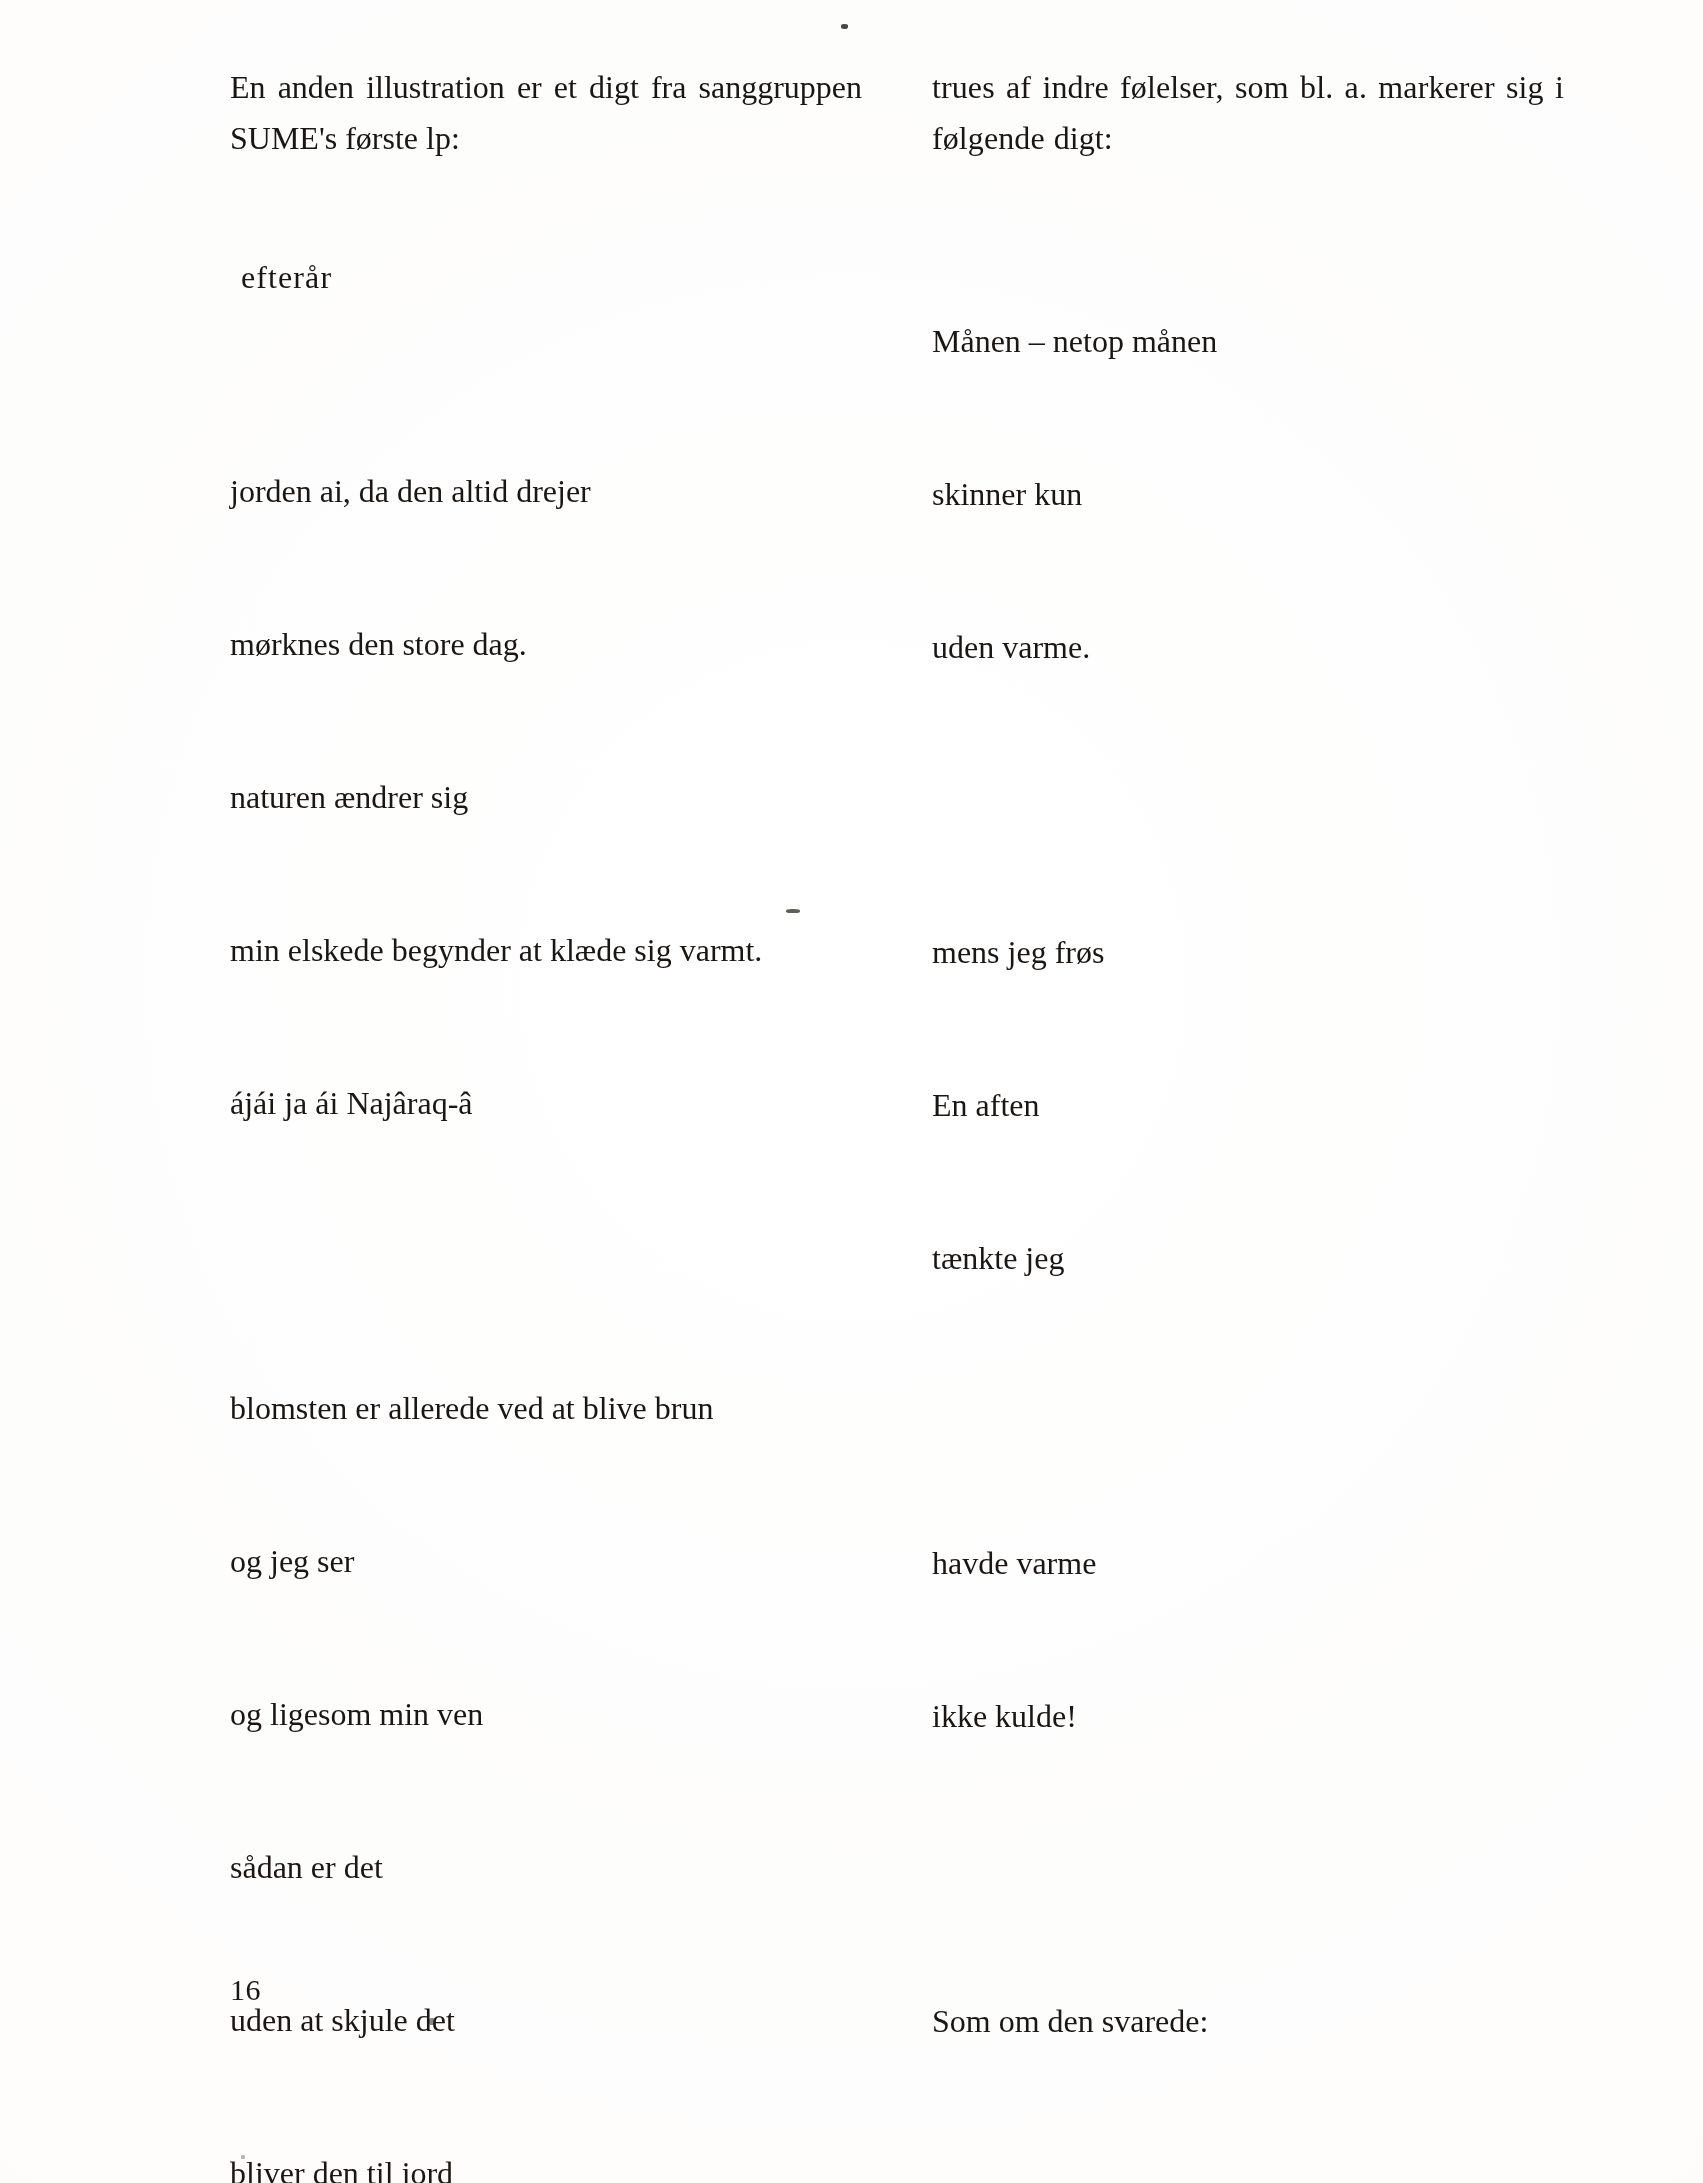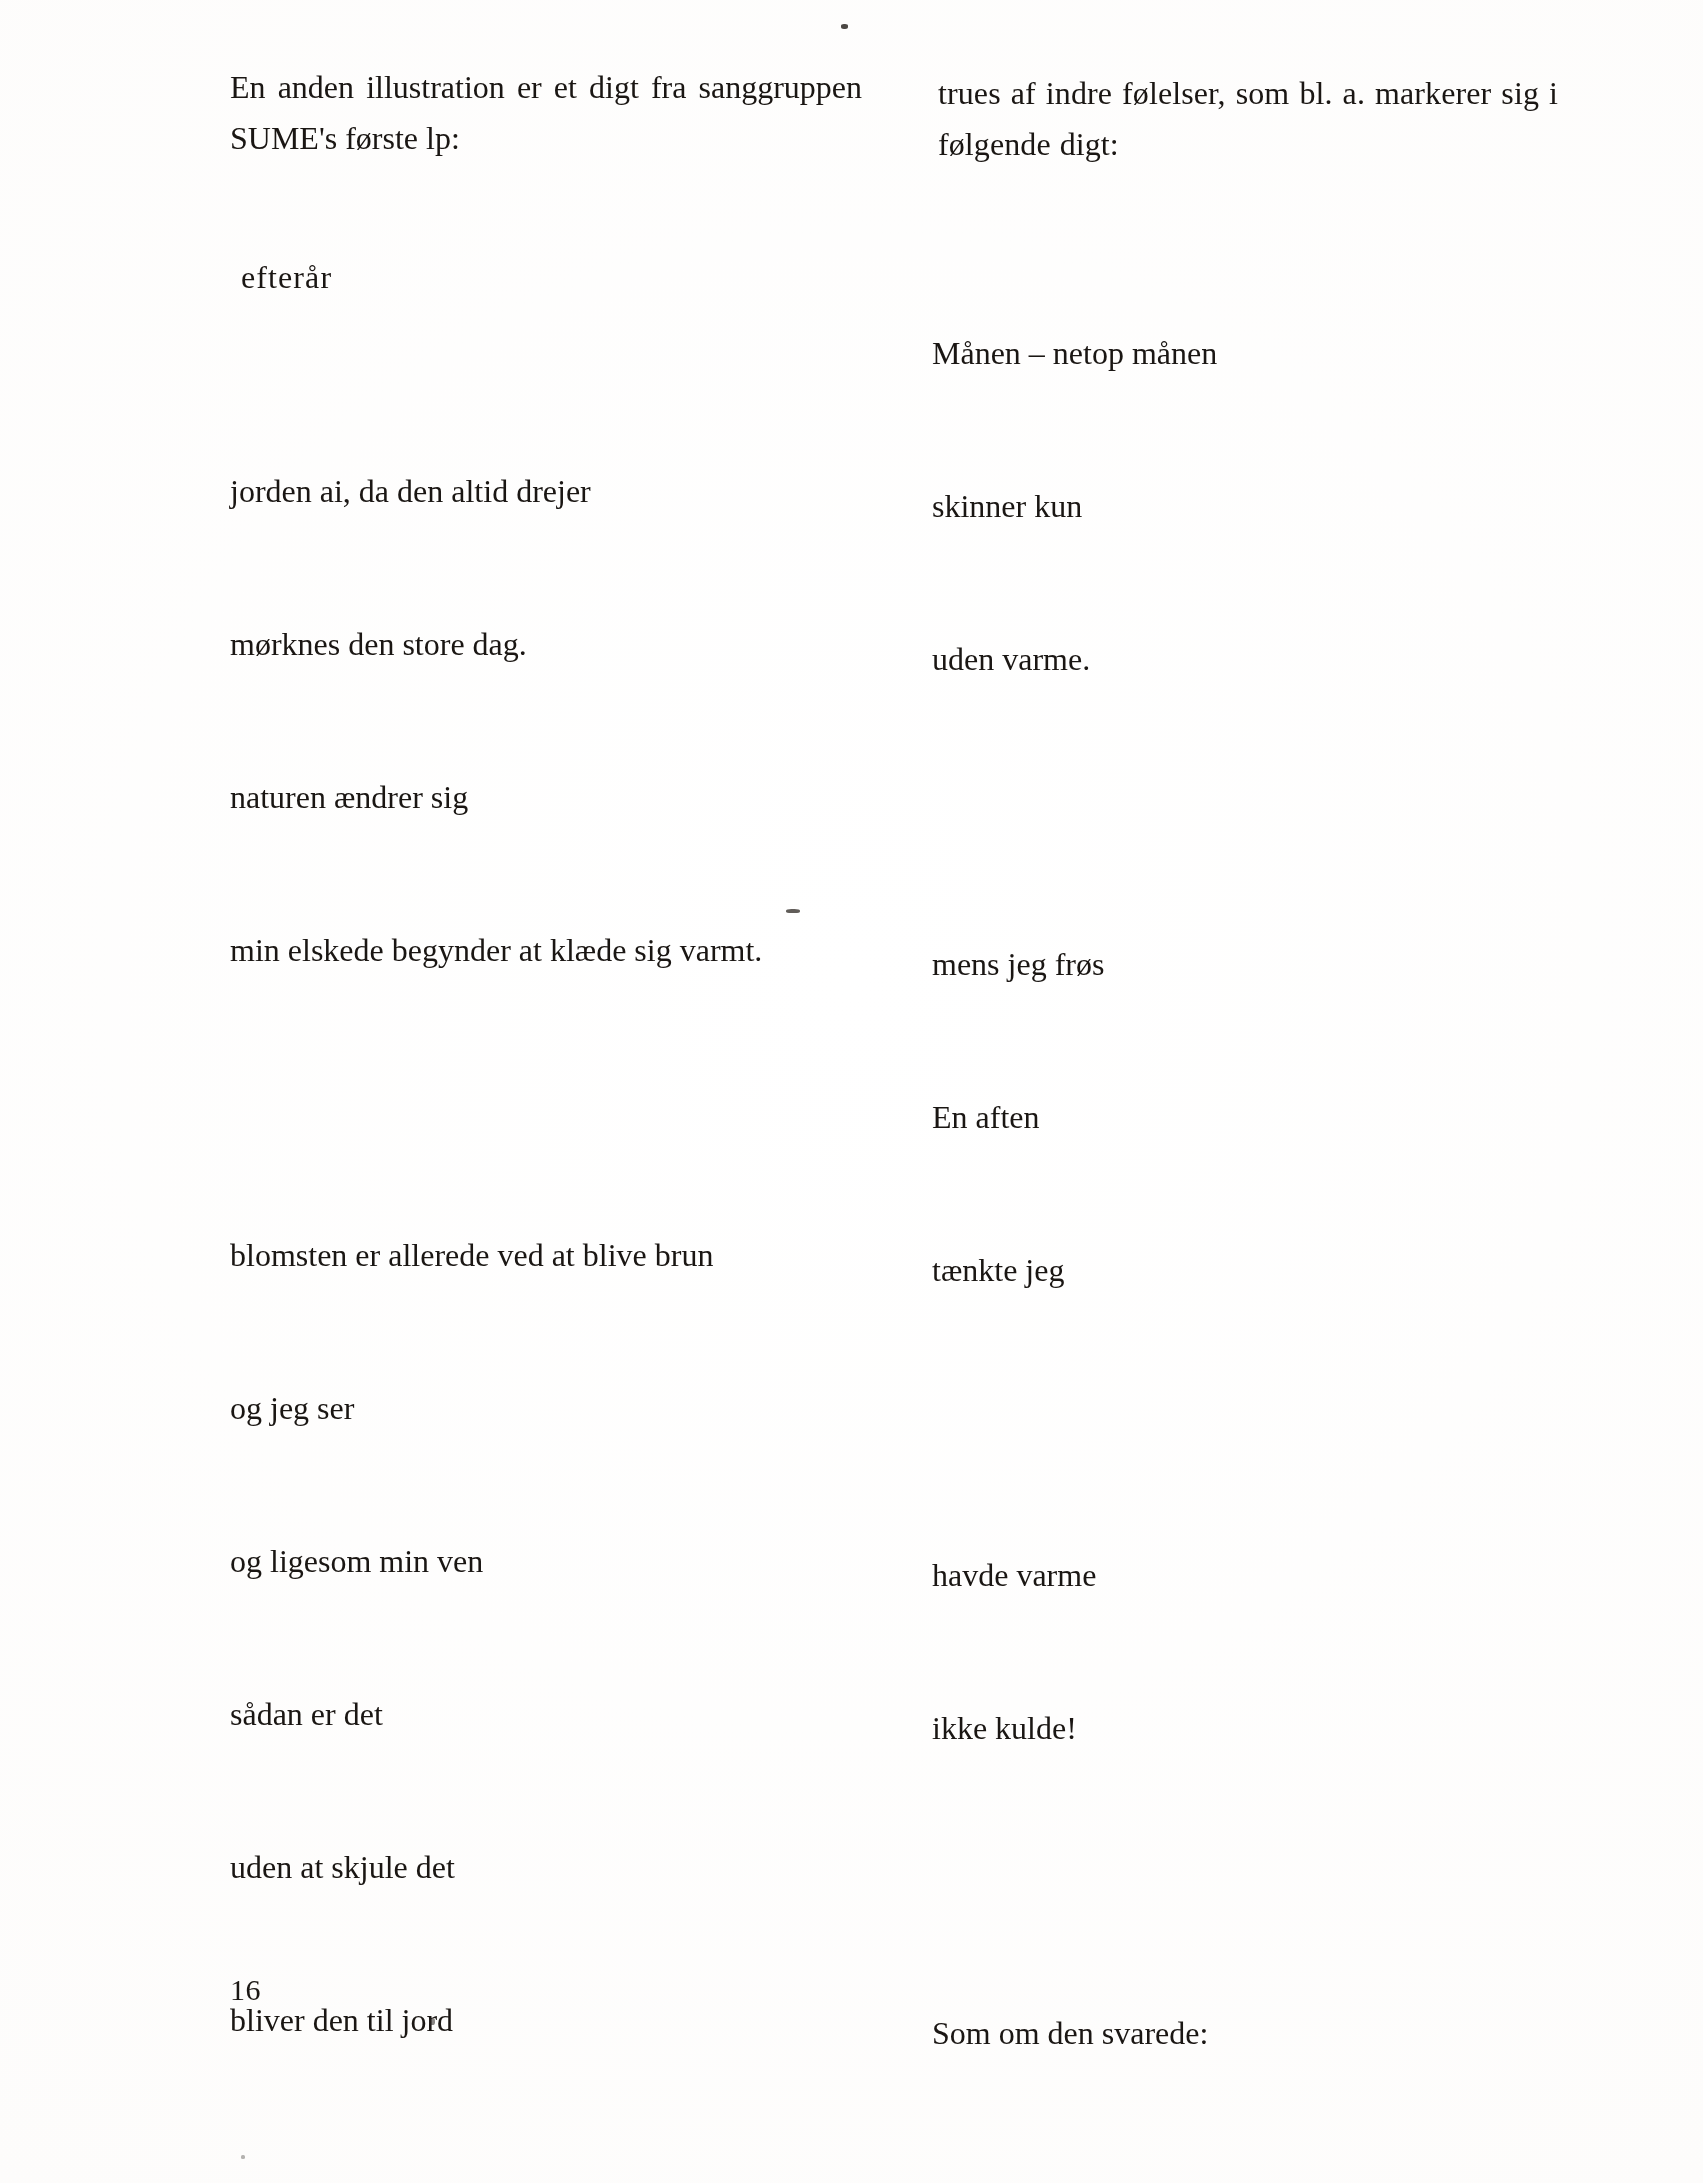--- a/index.html
+++ b/index.html
@@ -40,21 +40,21 @@
   .col-right { left: 932px; width: 632px; }
 
   
   .para {
     font-size: 32px;
     line-height: 51px;
     text-align: justify;
     text-align-last: left;
     letter-spacing: 0.1px;
     word-spacing: 0.8px;
-    margin: 6px;
+    margin: 0;
   }
 
   .poem {
     font-size: 32px;
     line-height: 51px;
     margin: 0;
     white-space: pre;
   }
   .poem .ln { display: block; }
 
@@ -114,20 +114,21 @@
 
       <p class="poem-title">efterår</p>
 
       <div class="spacer-m"></div>
 
       <div class="poem">
         <span class="ln">jorden ai, da den altid drejer</span>
         <span class="ln">mørknes den store dag.</span>
         <span class="ln">naturen ændrer sig</span>
         <span class="ln">min elskede begynder at klæde sig varmt.</span>
+        <span class="ln">ájái ja ái Najâraq-â</span>
       </div>
 
       <div class="spacer-m"></div>
 
       <div class="poem">
         <span class="ln">blomsten er allerede ved at blive brun</span>
         <span class="ln">og jeg ser</span>
         <span class="ln">og ligesom min ven</span>
         <span class="ln">sådan er det</span>
         <span class="ln">uden at skjule det</span>

